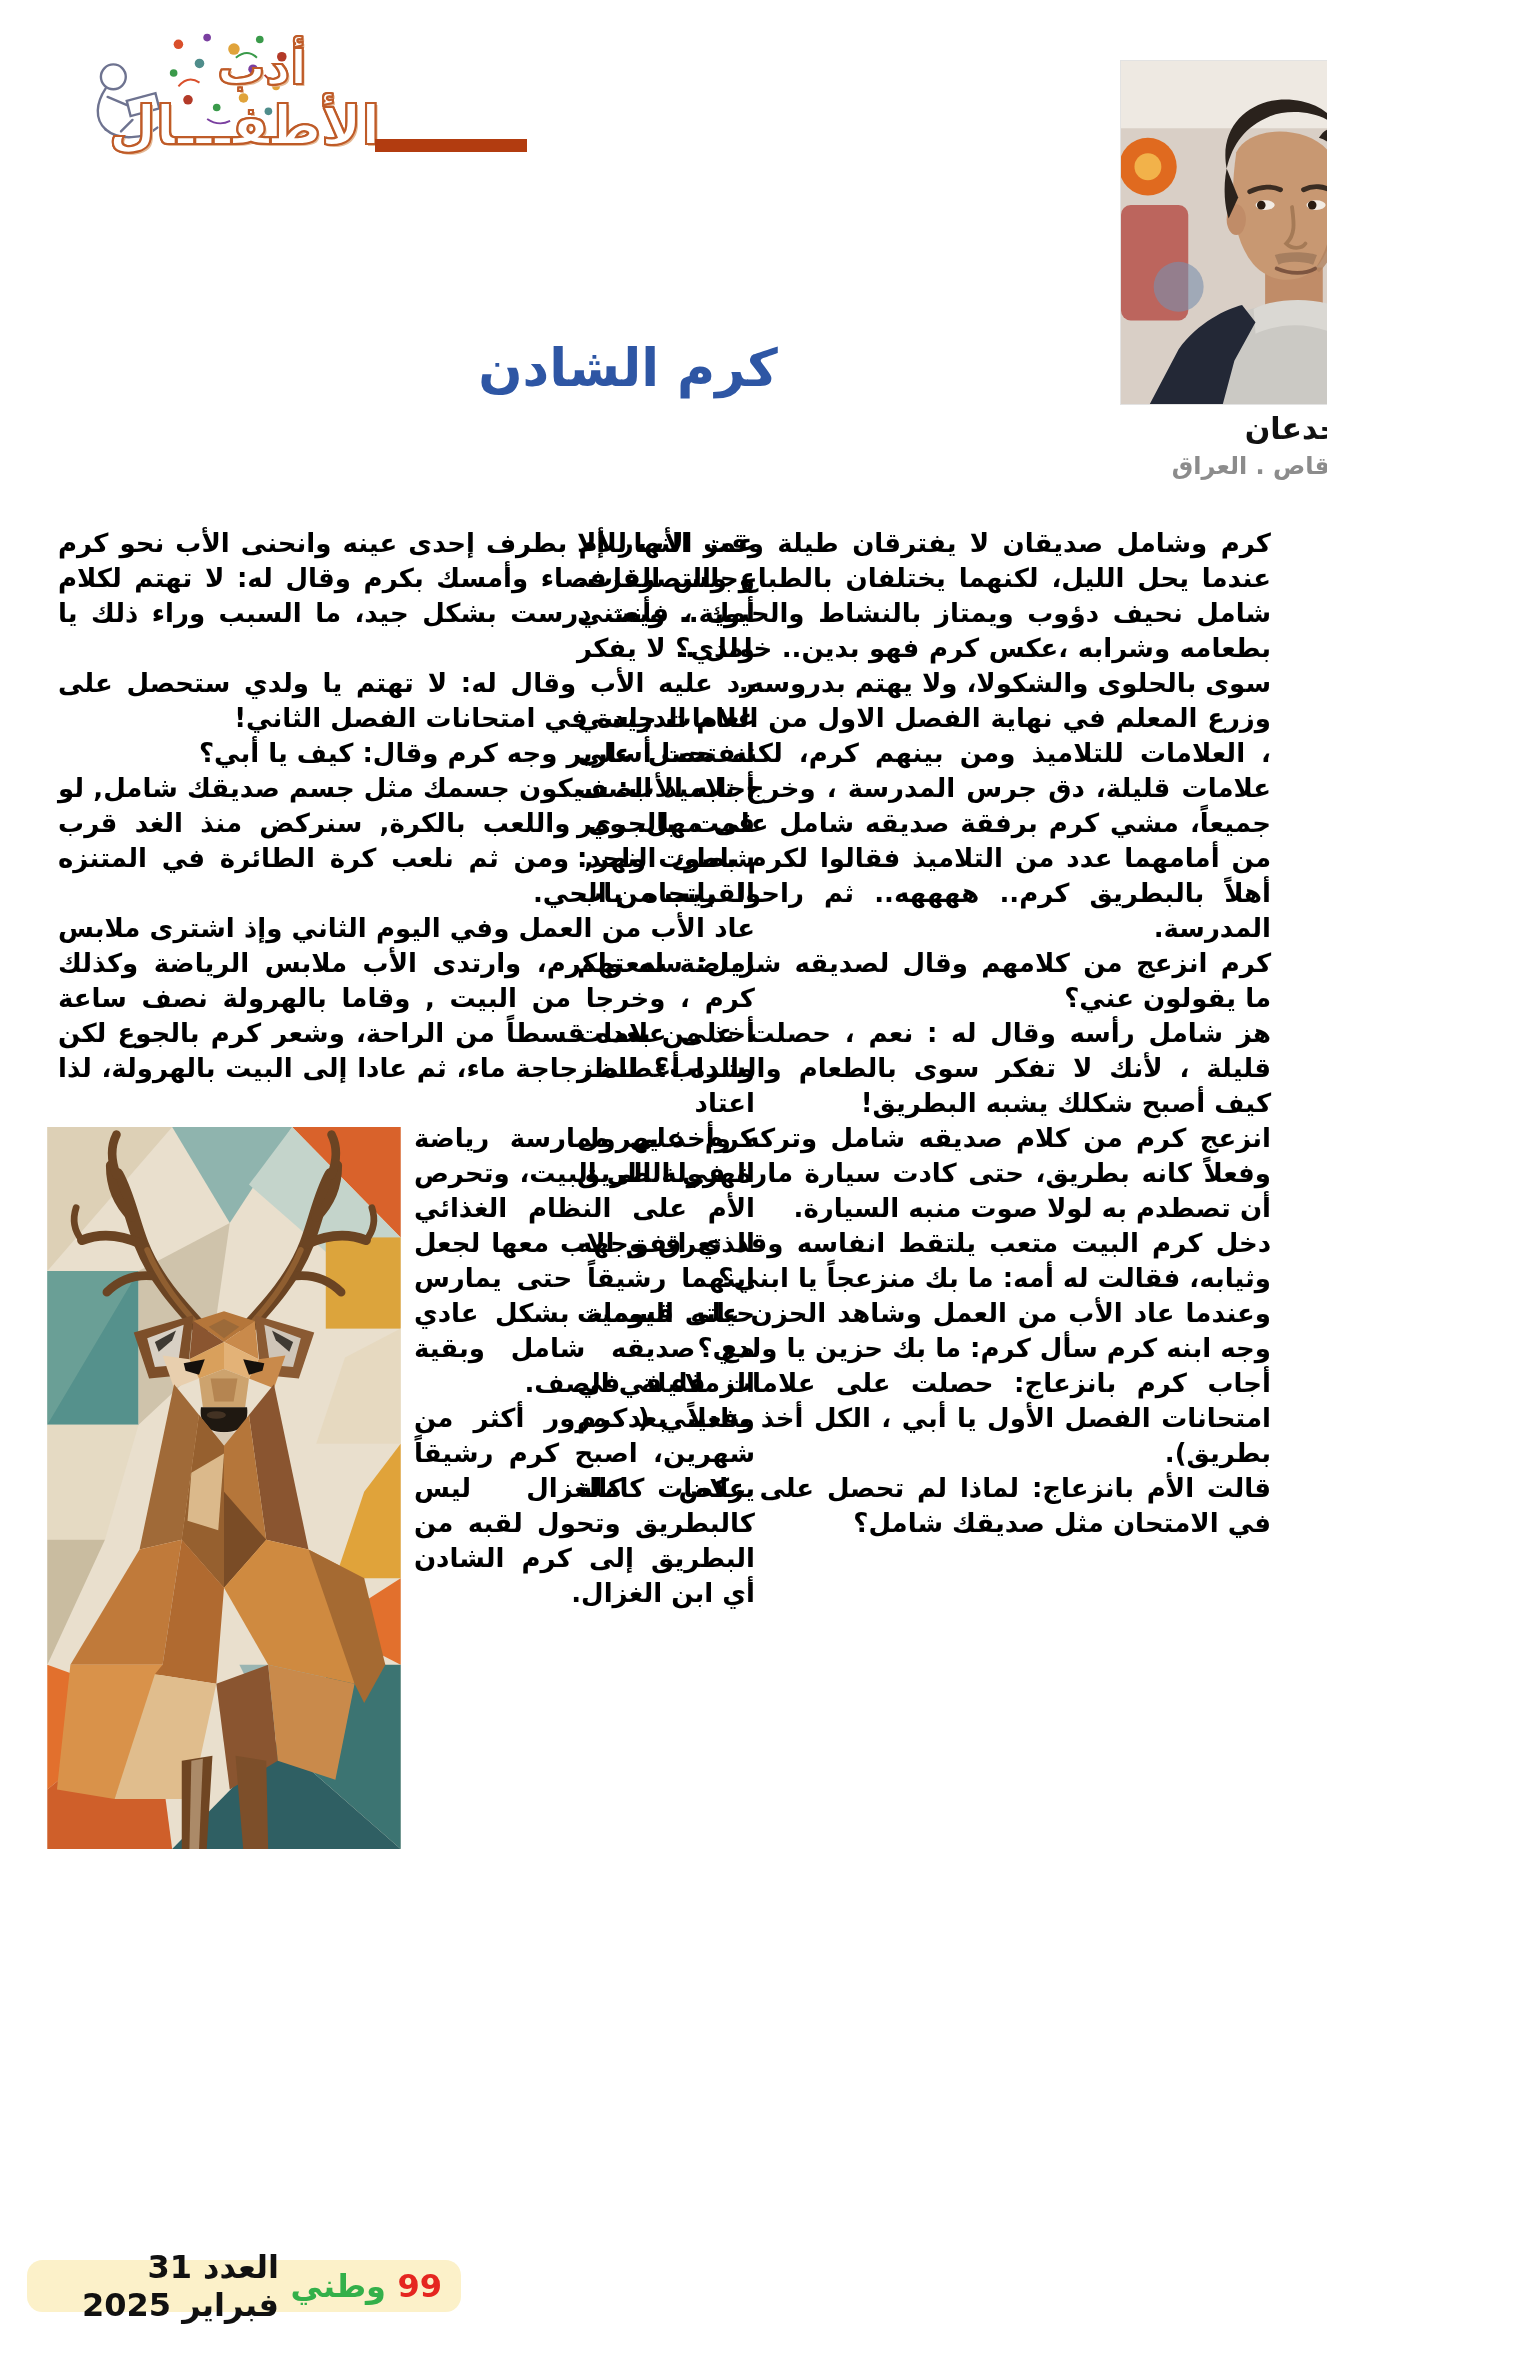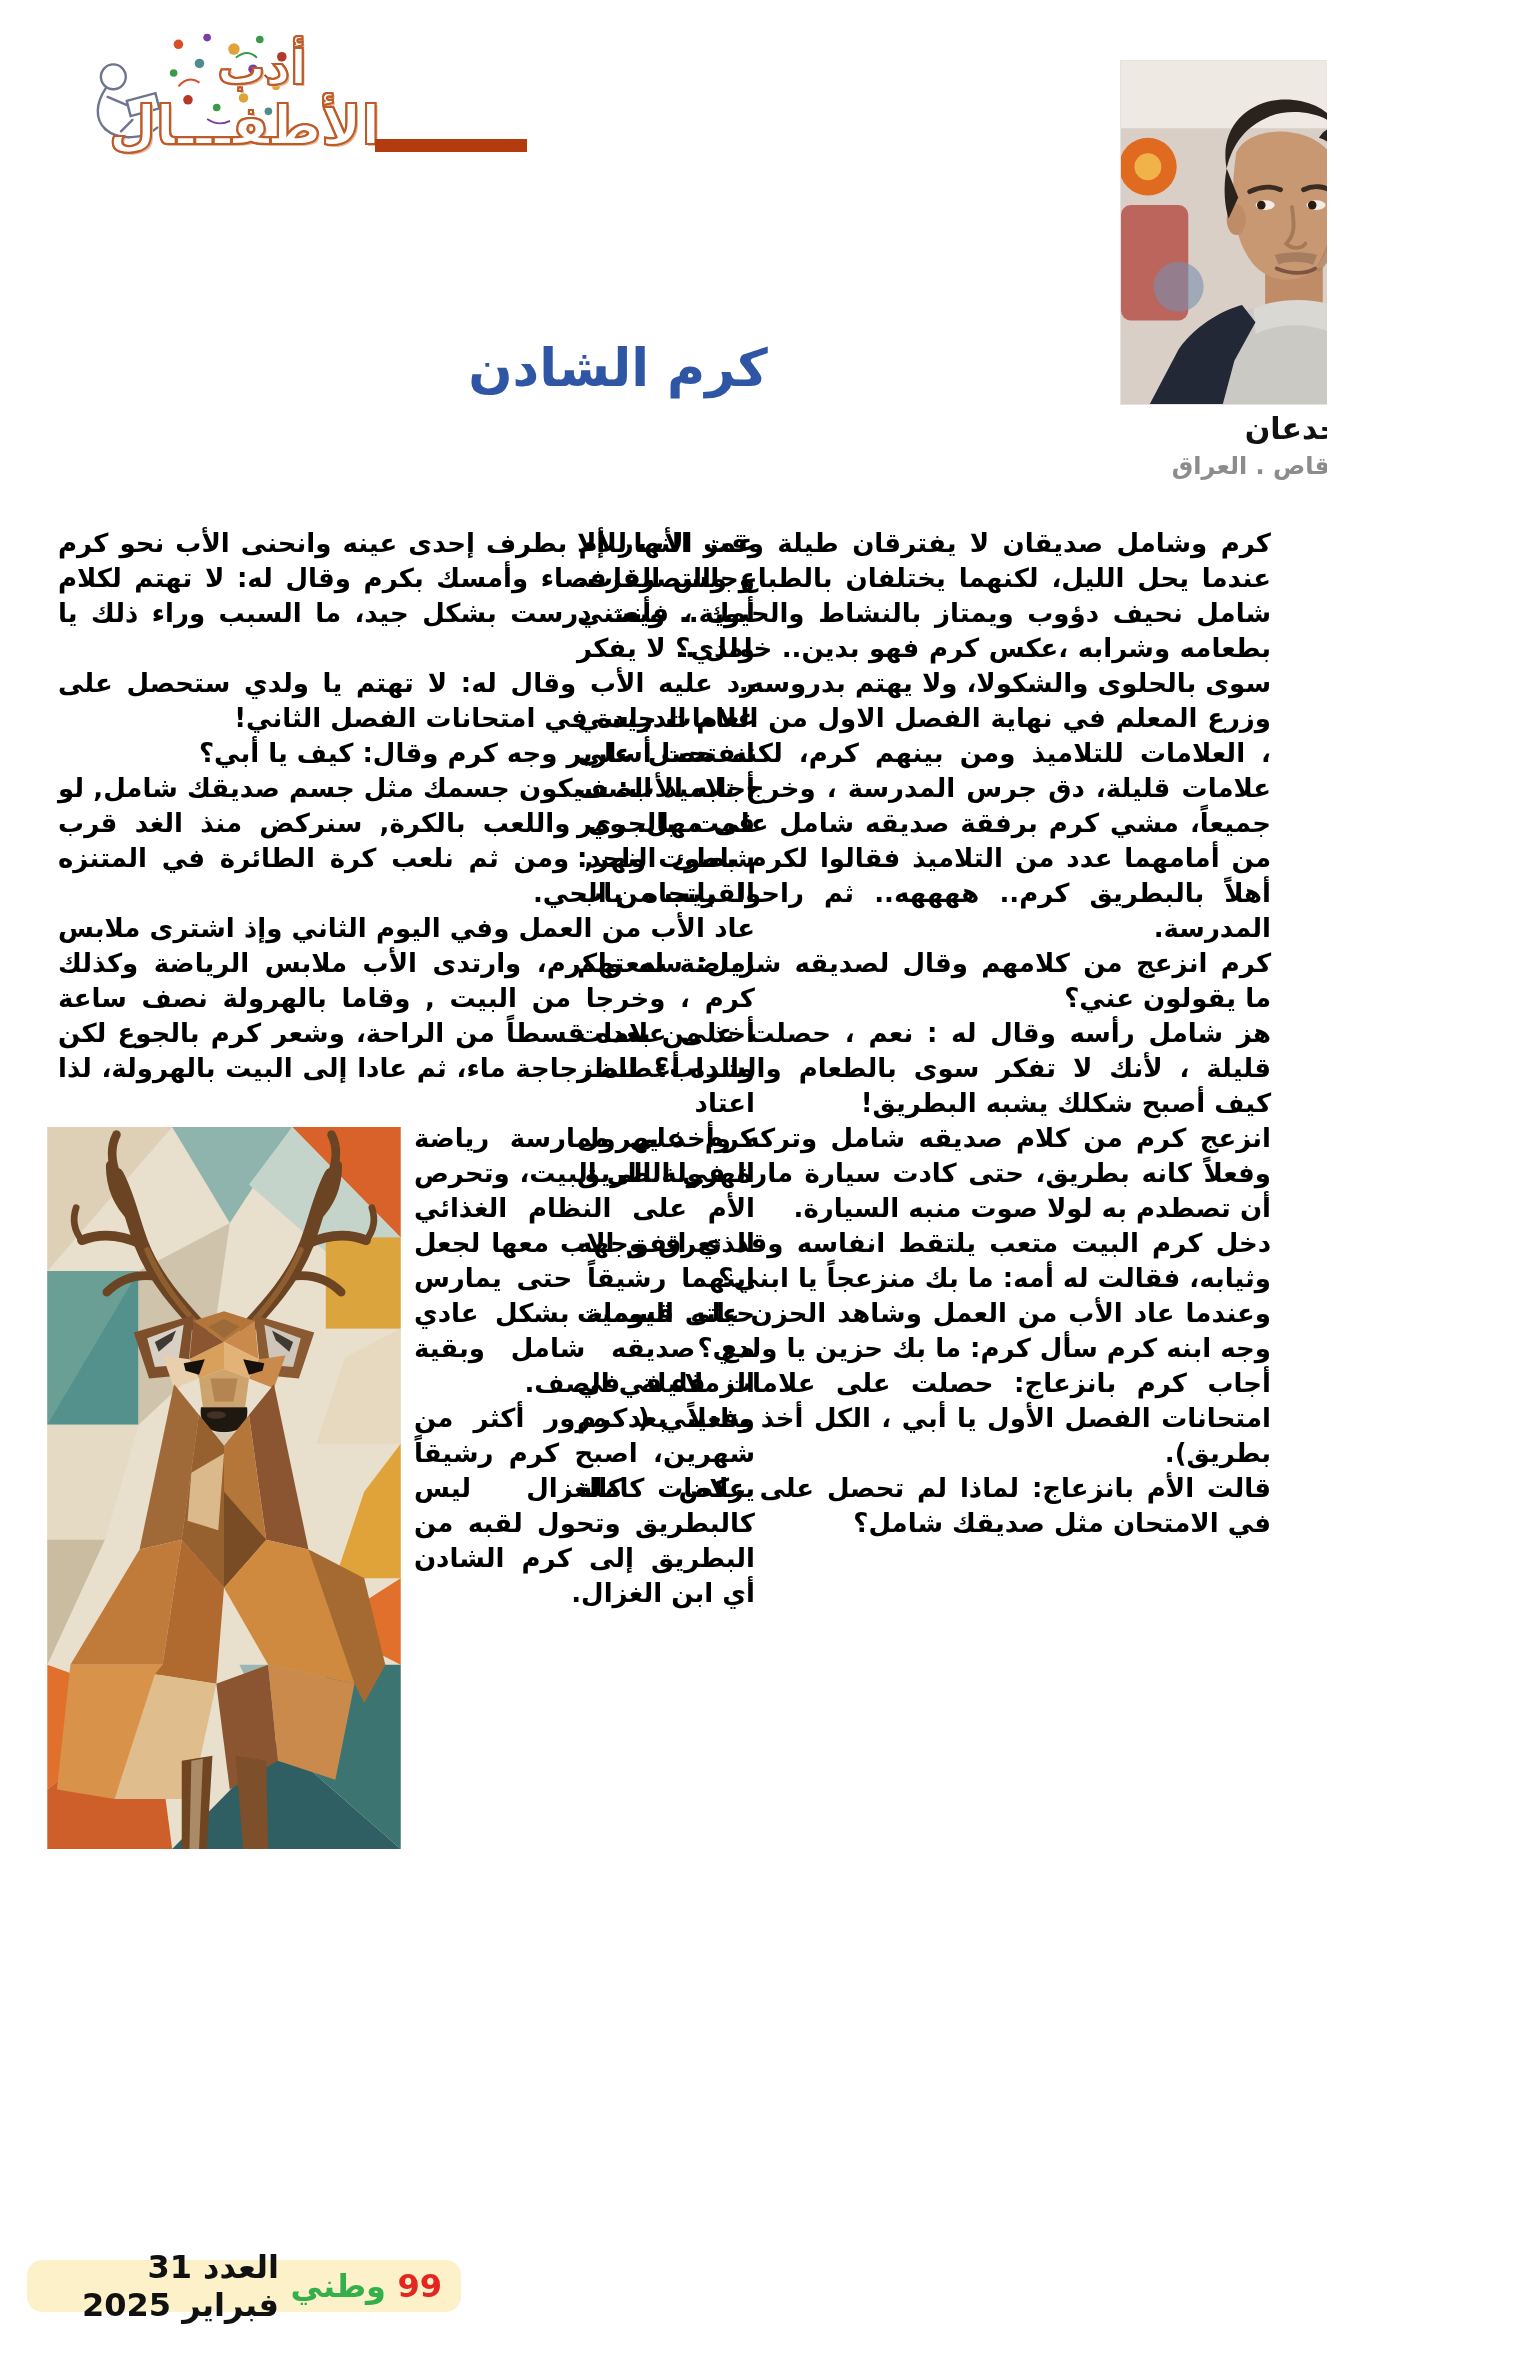--- a/index.html
+++ b/index.html
@@ -17,21 +17,21 @@
   .logo-bar{position:absolute;left:322px;top:112px;width:152px;height:12.5px;background:#b23c10;}
 
   
   .photo{position:absolute;left:1121px;top:61px;width:343px;height:343px;box-shadow:0 0 0 1px #e3e3e3;}
   .author-name{position:absolute;left:1121px;top:411px;width:343px;text-align:right;
                font-size:30px;font-weight:bold;color:#111;direction:rtl;}
   .author-role{position:absolute;left:1121px;top:452px;width:343px;text-align:center;
                font-size:24px;font-weight:bold;color:#8c8c8c;direction:rtl;}
 
   
-  .article-title{position:absolute;left:450px;top:338px;width:336px;text-align:center;
+  .article-title{position:absolute;left:460px;top:338px;width:336px;text-align:center;
                  font-size:52px;font-weight:bold;color:#2e56a4;direction:rtl;}
 
   
   .col{position:absolute;top:526px;direction:rtl;text-align:justify;font-weight:bold;
        font-size:26px;line-height:35px;color:#000;}
   .col p{margin:0;}
   .col-right{right:56px;width:694px;}
   .col-left{left:58px;width:697px;}
   .deer-float{float:left;width:354px;height:722px;margin:5.8px 13.4px 3.8px -11.5px;}
 

